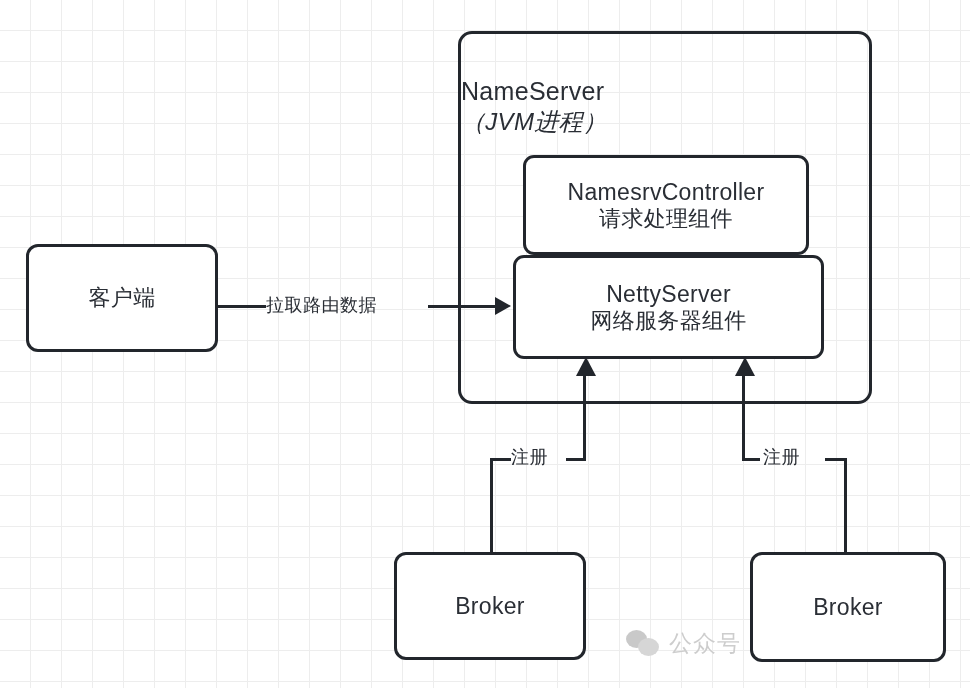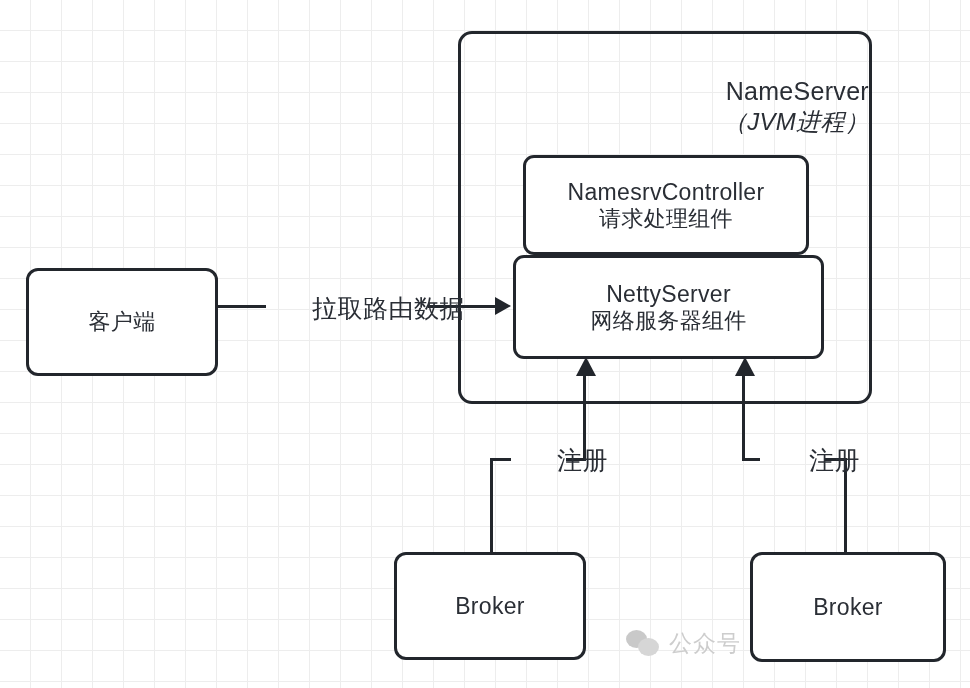--- a/index.html
+++ b/index.html
@@ -42,21 +42,21 @@
     line-height: 1.22;
     text-align: center;
     letter-spacing: 0.3px;
   }
   .box-title-area {
     position: absolute;
     left: 0;
     right: 0;
     display: flex;
     flex-direction: column;
-    align-items: flex-end;
+    align-items: flex-start;
     text-align: center;
     color: #2a2e35;
     line-height: 1.25;
   }
 
   #nameserver-box {
     left: 458px;
     top: 31px;
     width: 414px;
     height: 373px;
@@ -80,21 +80,21 @@
     left: 513px;
     top: 255px;
     width: 311px;
     height: 104px;
     font-size: 22px;
     border-radius: 11px;
     z-index: 5;
   }
   #producer-box {
     left: 26px;
-    top: 268px;
+    top: 244px;
     width: 192px;
     height: 108px;
     font-size: 22px;
   }
   #broker-left-box {
     left: 394px;
     top: 552px;
     width: 192px;
     height: 108px;
     font-size: 22px;
@@ -136,25 +136,24 @@
     border-left: 10px solid transparent;
     border-right: 10px solid transparent;
     border-bottom: 19px solid #22262c;
     z-index: 6;
   }
 
   .edge-label {
     position: absolute;
     background: transparent;
     color: #2a2e35;
-    font-size: 25px;
+    font-size: 18px;
     line-height: 1;
     white-space: nowrap;
     letter-spacing: 0.5px;
-    margin-left: 46px;
   }
 
   
   #watermark {
     position: absolute;
     left: 626px;
     top: 628px;
     display: flex;
     align-items: center;
     gap: 9px;

